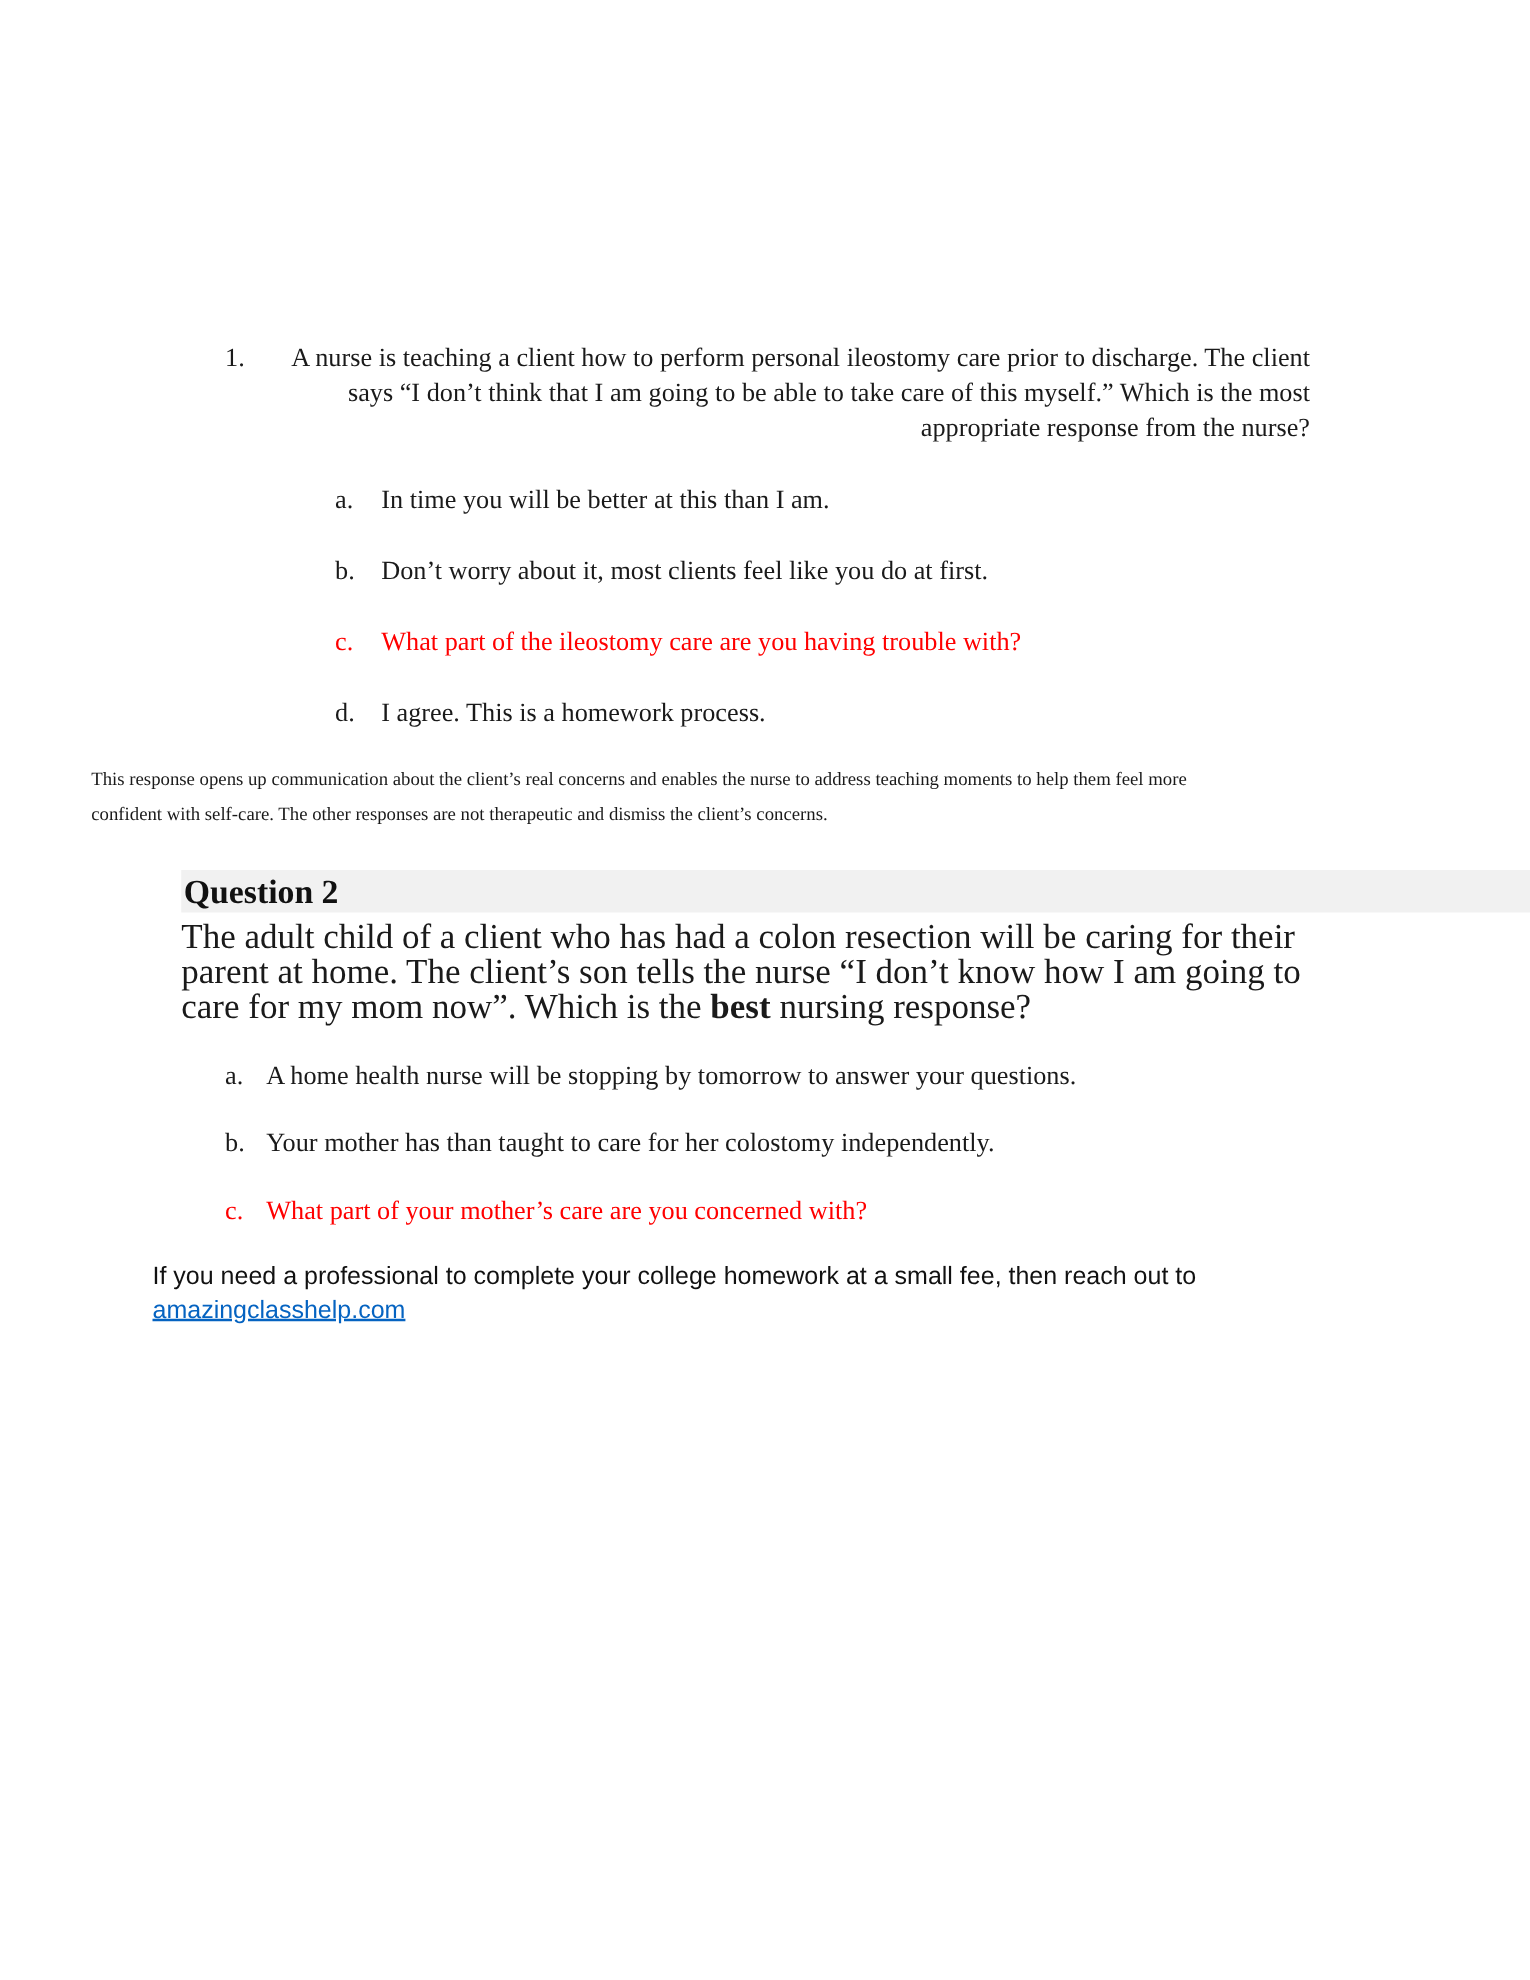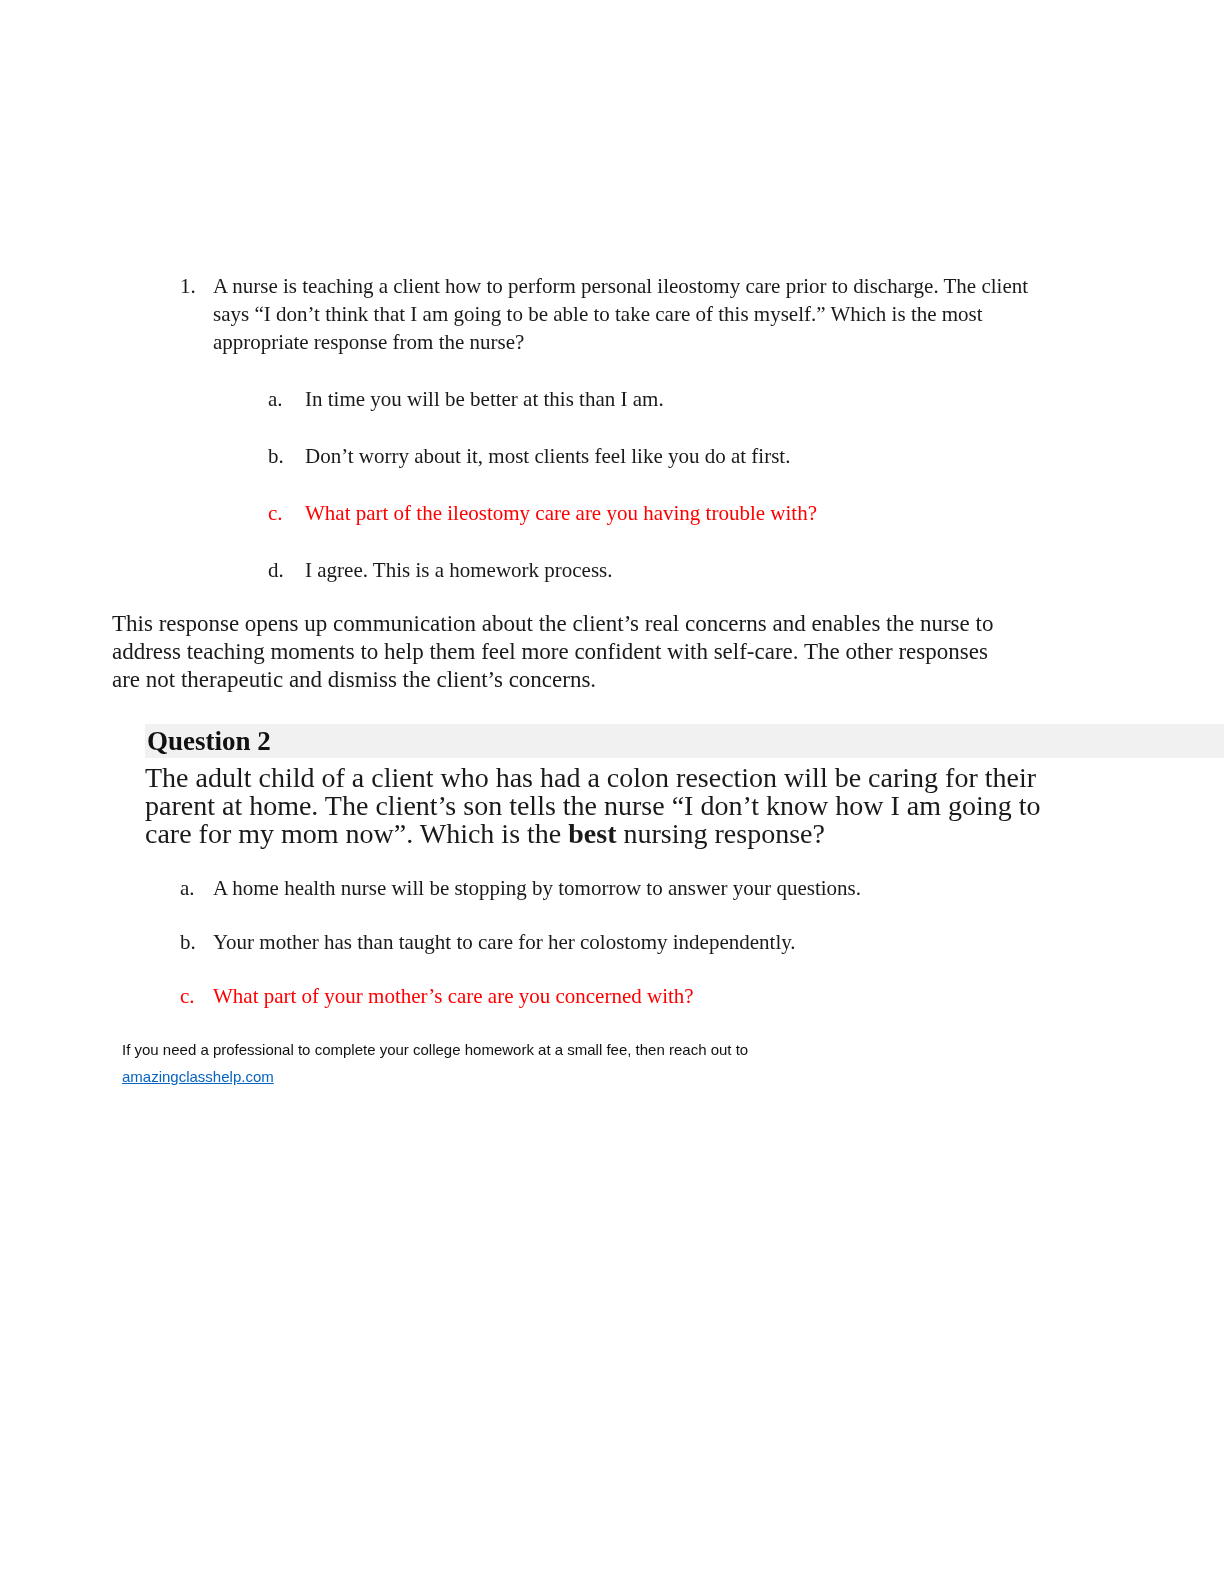--- a/index.html
+++ b/index.html
@@ -27,43 +27,44 @@
     width: 870px;
     font-size: 21px;
     line-height: 28px;
   }
   .q1-num {
     flex: 0 0 33px;
   }
   .q1-text {
     flex: 1;
     max-width: 835px;
+    text-align: right;
   }
 
   
   .option {
     display: flex;
     font-size: 21px;
     line-height: 28px;
   }
   .q1-options .option {
     margin-left: 268px;
     margin-top: 29px;
     width: 800px;
   }
   .q1-options { margin-top: 2px; }
   .opt-label { flex: 0 0 37px; }
   .opt-text { flex: 1; }
   .red { color: #FF0000; }
 
   .rationale {
-    margin-left: 112px;
+    margin-left: 73px;
     margin-top: 26px;
     width: 890px;
-    font-size: 23px;
+    font-size: 15px;
     line-height: 28px;
   }
 
   
   .q2-heading {
     margin: 30px 0 0 145px;
     width: 1101px;
     box-sizing: border-box;
     background: #F1F1F1;
     font-size: 27px;
@@ -86,21 +87,21 @@
   }
   .q2-options .opt-label { flex: 0 0 33px; }
   .q2-options { margin-top: 14px; }
 
   
   .footer-note {
     margin-left: 122px;
     margin-top: 26px;
     width: 900px;
     font-family: "Liberation Sans", "DejaVu Sans", sans-serif;
-    font-size: 15px;
+    font-size: 20px;
     line-height: 27px;
     color: #111111;
   }
   .footer-link {
     color: #0563C1;
     display: block;
     width: max-content;
   }
 </style>
 </head>

